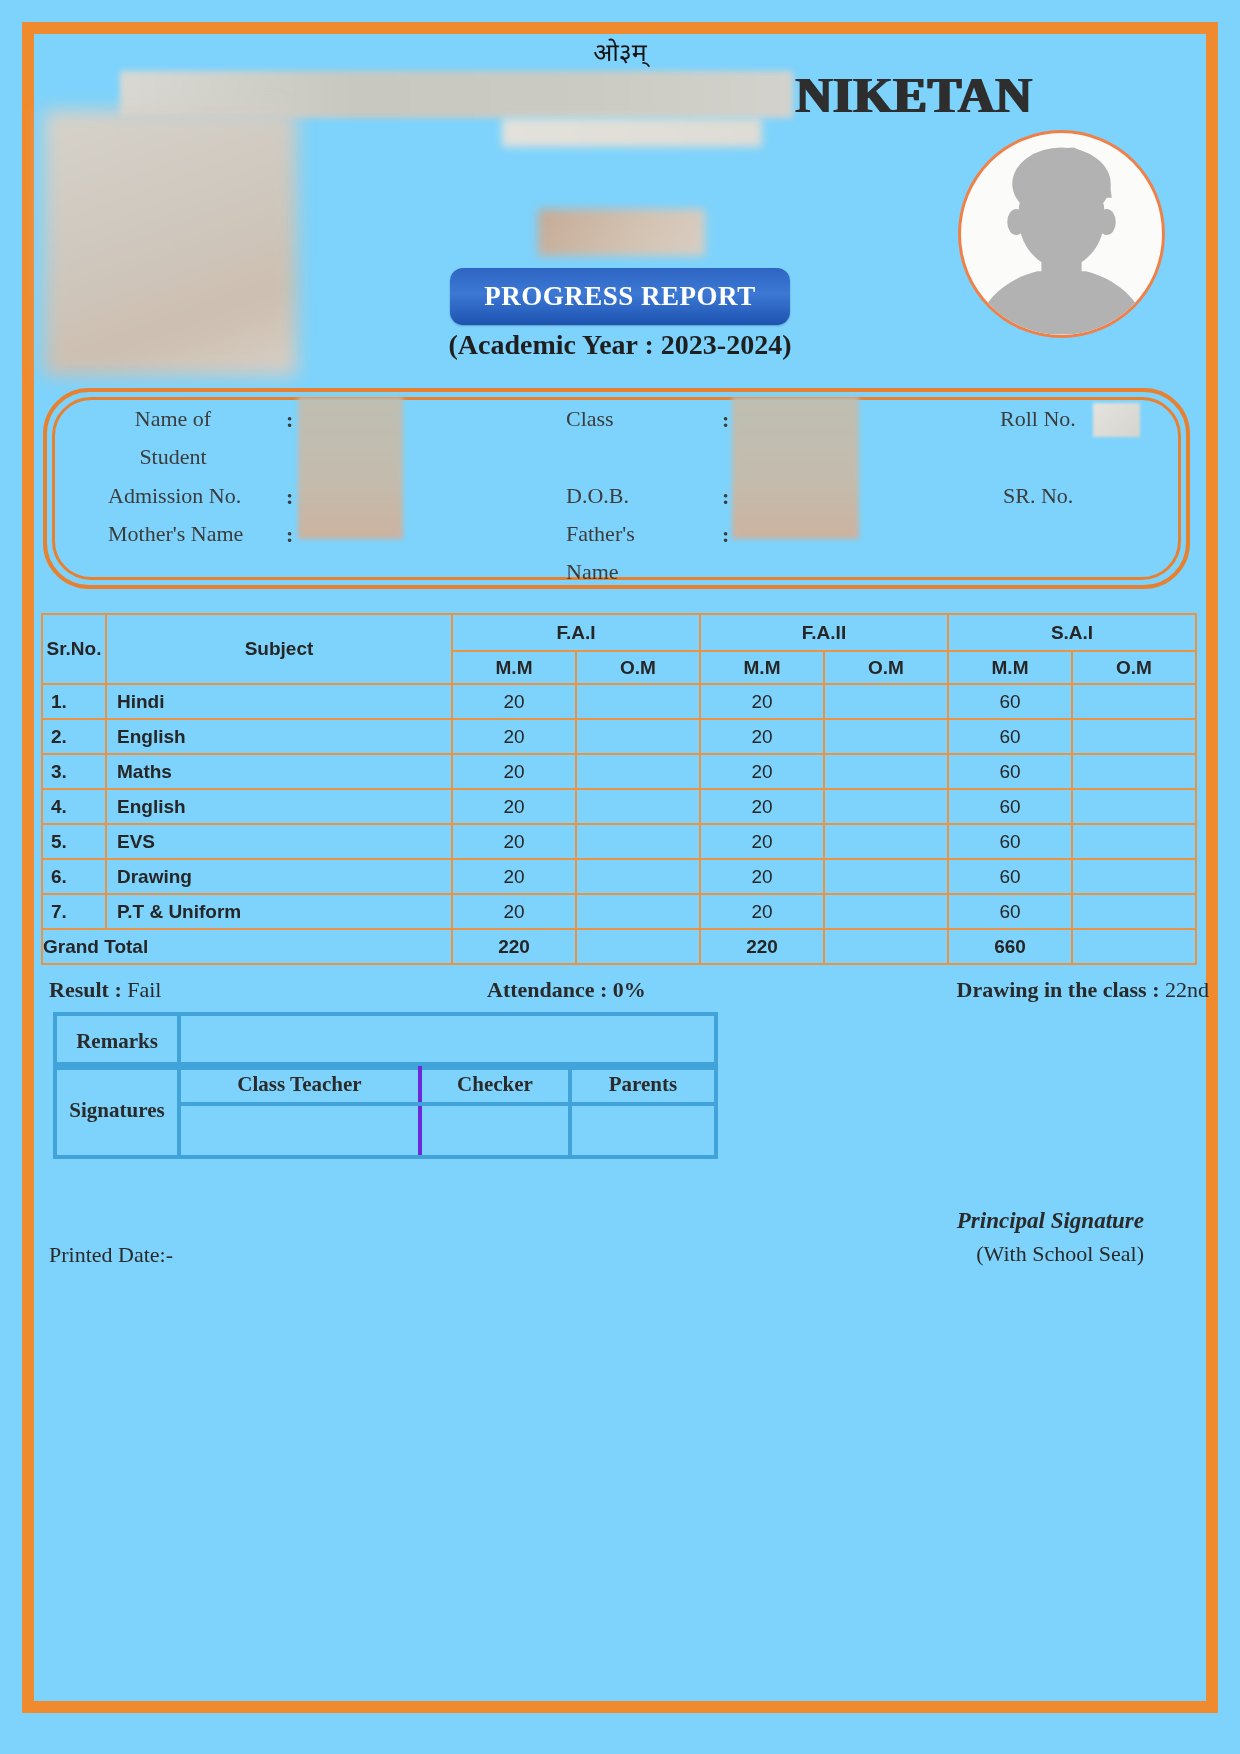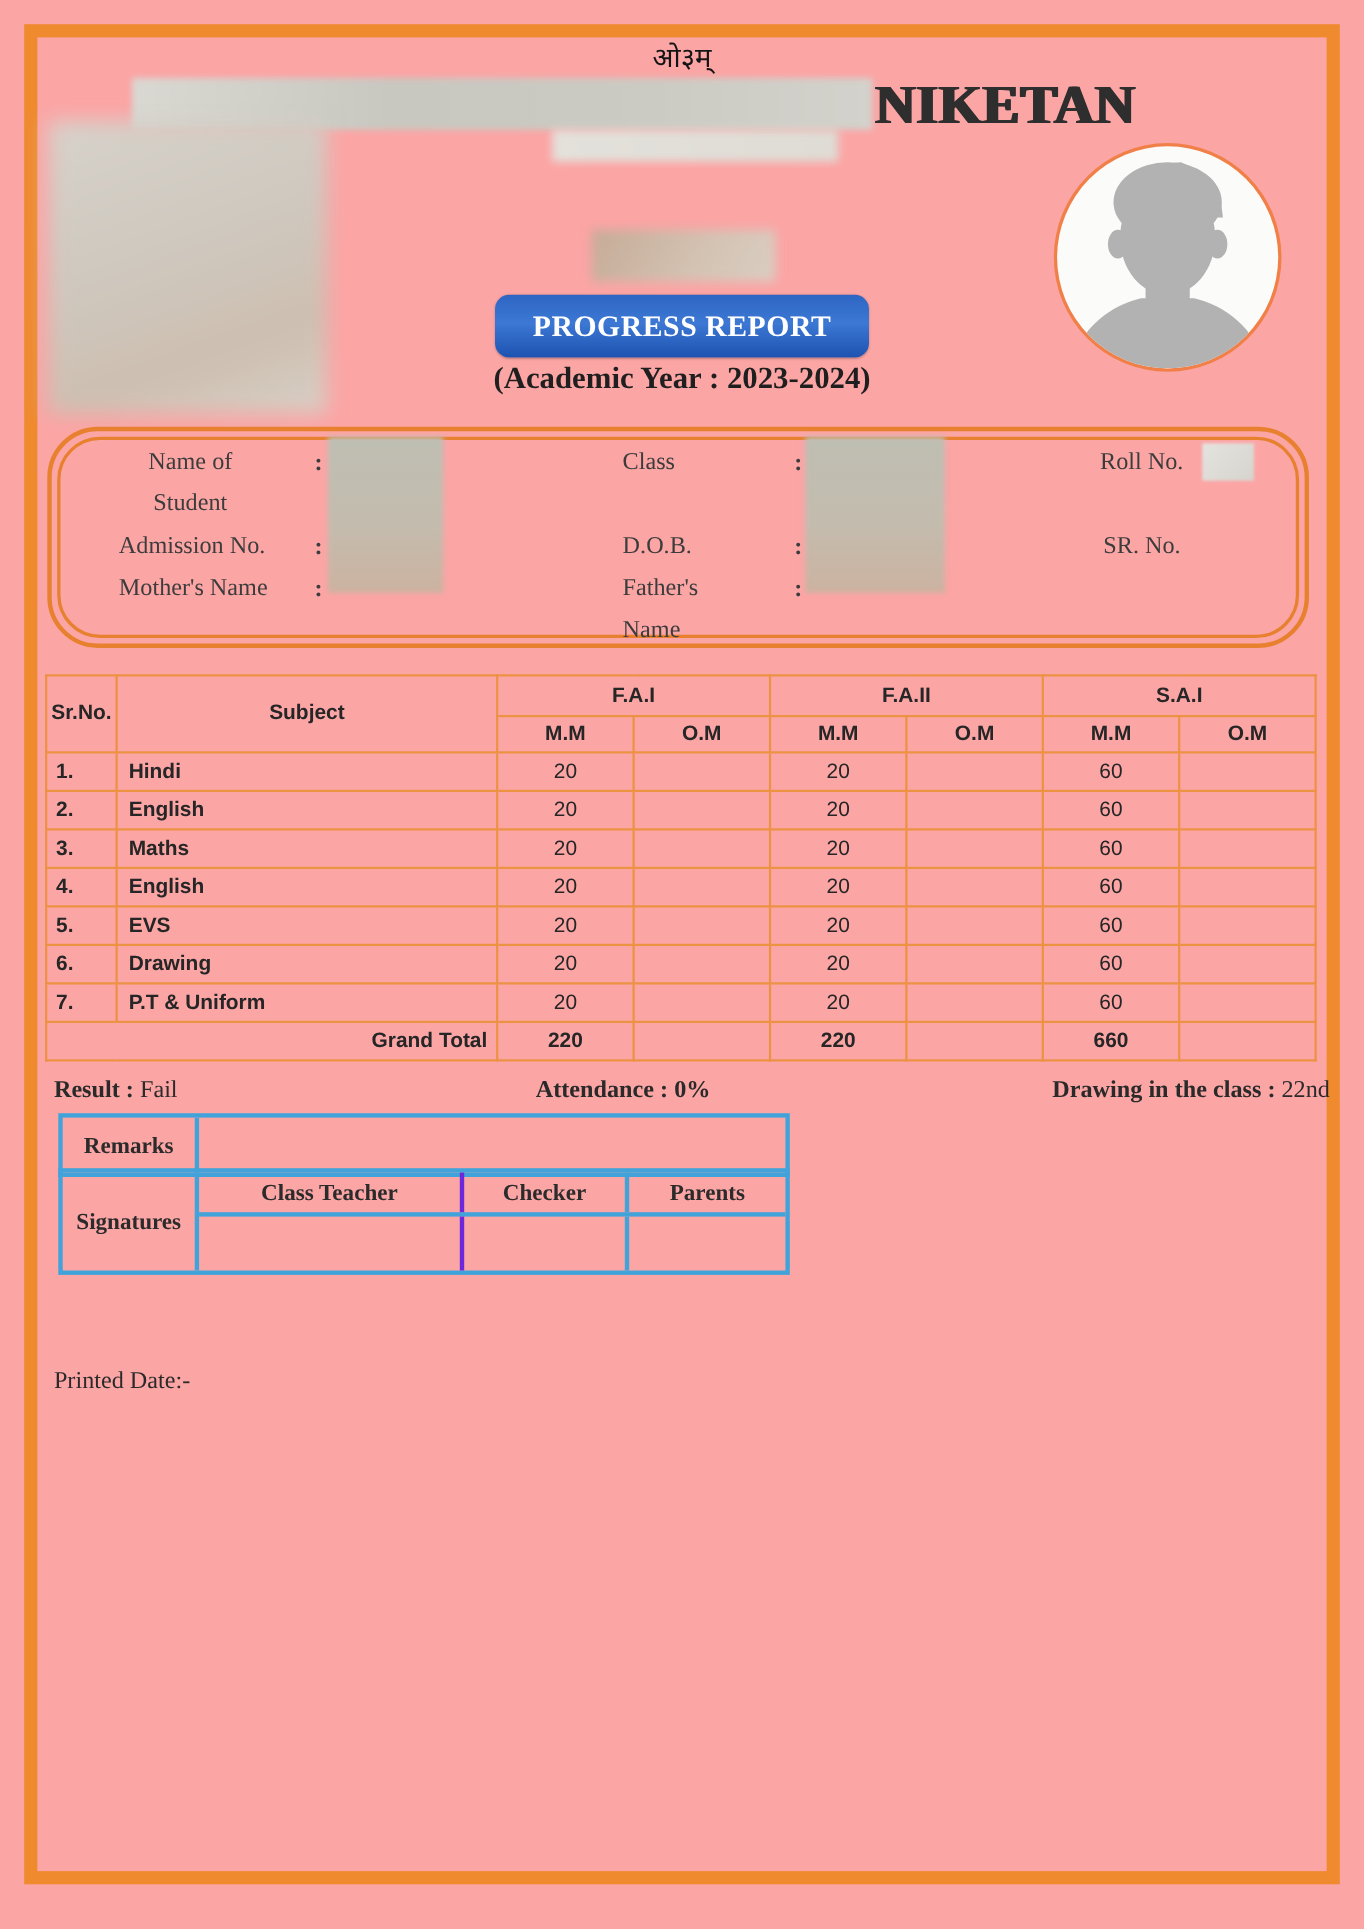--- a/index.html
+++ b/index.html
@@ -1,17 +1,17 @@
 <!DOCTYPE html>
 <html><head>
 <meta charset="utf-8">
 <style>
   * { margin:0; padding:0; box-sizing:border-box; }
   body { background:#ffffff; font-family:"Liberation Serif", serif; }
-  .page { position:relative; width:1240px; height:1754px; background:#fca5a5; overflow:hidden; }
+  .page { position:relative; width:1240px; height:1754px; background:#7dd3fc; overflow:hidden; }
   .abs { position:absolute; }
 
   
   .frame { position:absolute; left:22px; top:22px; width:1196px; height:1691px;
            border:12px solid #ef8a2f; }
 
   
   .om { left:0; right:0; top:34px; text-align:center; font-size:25px; color:#141414; }
   .school-blur { left:120px; top:71px; width:673px; height:47px;
     background:linear-gradient(90deg,#d9d8d2 0%,#c8c8c0 35%,#cbcbc3 70%,#d3d2cc 100%);
@@ -54,21 +54,21 @@
   
   table.marks { position:absolute; left:41px; top:613px; width:1154px;
     border-collapse:collapse; table-layout:fixed;
     font-family:"Liberation Sans", sans-serif; }
   table.marks th, table.marks td { border:2px solid #ec9243; color:#262626; }
   table.marks th { font-size:19px; font-weight:bold; text-align:center; }
   td.snum { font-size:19px; font-weight:bold; padding-left:8px; }
   td.subj { font-size:19px; font-weight:bold; padding-left:10px; }
   td.mark { font-size:19px; font-weight:normal; text-align:center; color:#333333; }
   tr.gt td { font-weight:bold; }
-  td.gt-label { font-size:19px; text-align:right; padding-right:8px;margin-left:24px; }
+  td.gt-label { font-size:19px; text-align:left; padding-right:8px;margin-left:24px; }
 
   
   .result-line span.lbl { font-weight:bold; }
   .rtext { position:absolute; font-size:22px; color:#2a2a2a; }
 
   
   .remarks-box { left:53px; top:1012px; width:665px; height:58px;
     border:4px solid #42a3da; display:flex; }
   .remarks-label { width:124px; border-right:4px solid #42a3da; display:flex;
     align-items:center; justify-content:center; font-weight:bold; font-size:21px; color:#2b2b2b; }
@@ -285,15 +285,19 @@
         <div class="sc sc3">Parents</div>
       </div>
       <div class="sign-row">
         <div class="sc sc1"></div>
         <div class="sc sc2"></div>
         <div class="sc sc3"></div>
       </div>
     </div>
   </div>
 
+  <div class="abs principal">
+    <div class="p1">Principal Signature</div>
+    <div class="p2">(With School Seal)</div>
+  </div>
   <div class="abs printed-date">Printed Date:-</div>
 
 </div>
 
 </body></html>

